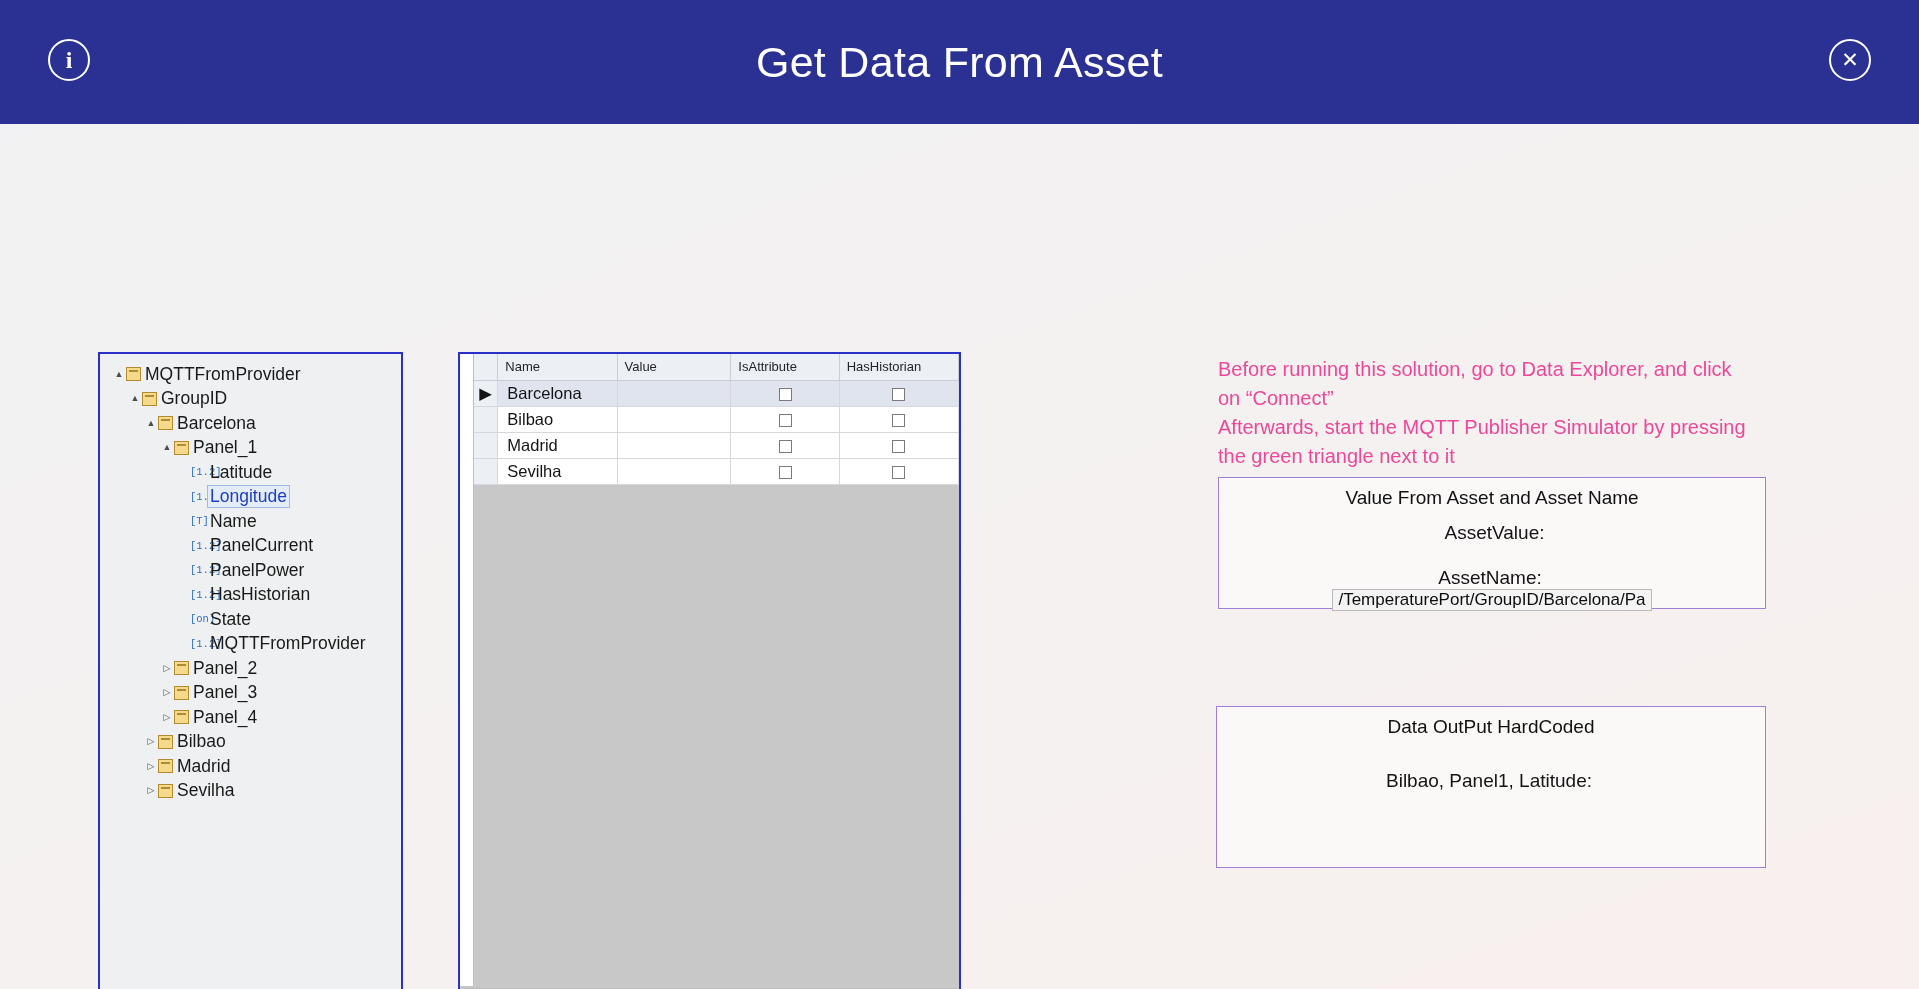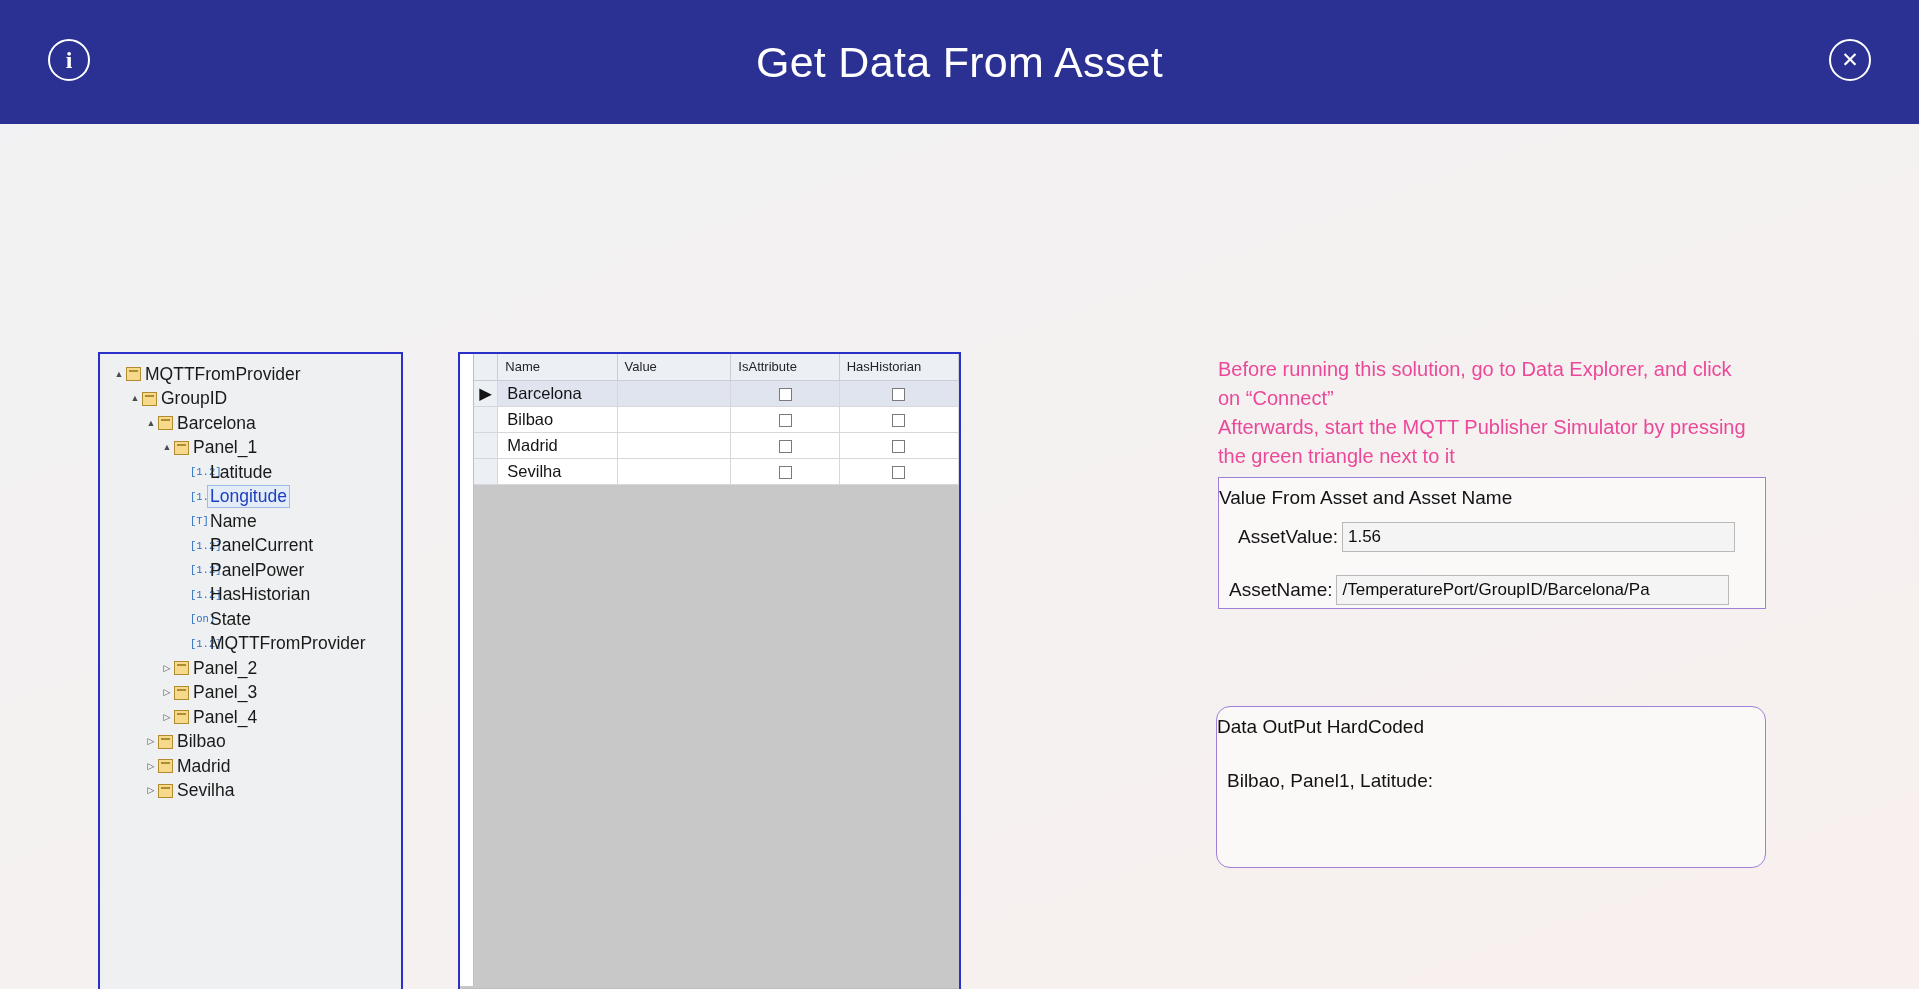--- a/index.html
+++ b/index.html
@@ -174,33 +174,34 @@
     font-size: 20px;
     line-height: 29px;
     color: #ec4899;
   }
   .groupbox {
     position: absolute;
     border: 1px solid #9f7fd8;
     background: rgba(255,255,255,.55);
   }
   .gb-title {
-    text-align: left;
+    text-align: center;
     font-size: 19px;
     color: #111;
     padding-top: 9px;
   }
   .gb1 { left: 1218px; top: 353px; width: 548px; height: 132px; }
-  .gb2 { left: 1216px; top: 582px; width: 550px; height: 162px; border-radius: 14px; }
+  .gb2 { left: 1216px; top: 582px; width: 550px; height: 162px; }
 
   .field-row {
     display: flex;
     align-items: center;
     margin-top: 14px;
     padding: 0 10px;
+    flex-direction: column;
   }
   .field-label {
     font-size: 19px;
     color: #141414;
     white-space: nowrap;
   }
   .field-input {
     flex: 1;
     height: 30px;
     background: #f4f4f4;
@@ -379,21 +380,20 @@
     </div>
   </div>
 
   <div class="instructions" style="white-space: pre-line;">Before running this solution, go to Data Explorer, and click on “Connect”
 Afterwards, start the MQTT Publisher Simulator by pressing the green triangle next to it</div>
 
   <div class="groupbox gb1">
     <div class="gb-title">Value From Asset and Asset Name</div>
     <div class="field-row r1 row-av">
       <span class="field-label">AssetValue:</span>
-      <span class="field-input">1.56</span>
     </div>
     <div class="field-row r2">
       <span class="field-label">AssetName:</span>
       <span class="field-input">/TemperaturePort/GroupID/Barcelona/Pa</span>
     </div>
   </div>
 
   <div class="groupbox gb2">
     <div class="gb-title">Data OutPut HardCoded</div>
     <div class="field-row r1">

